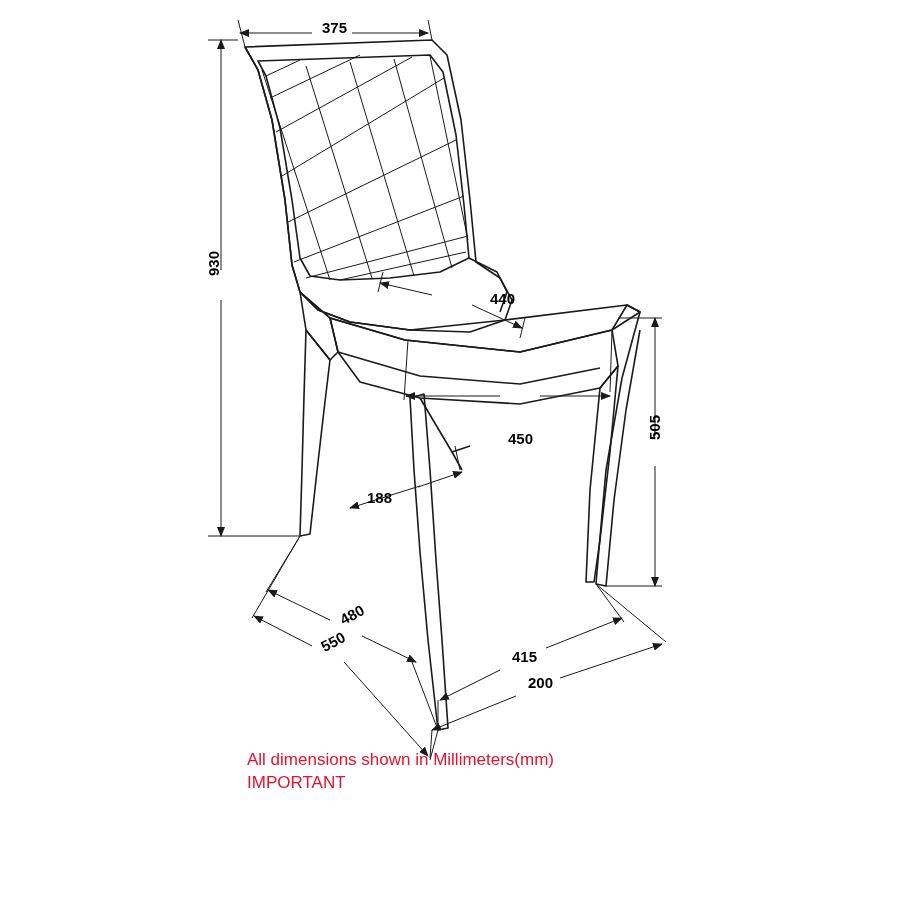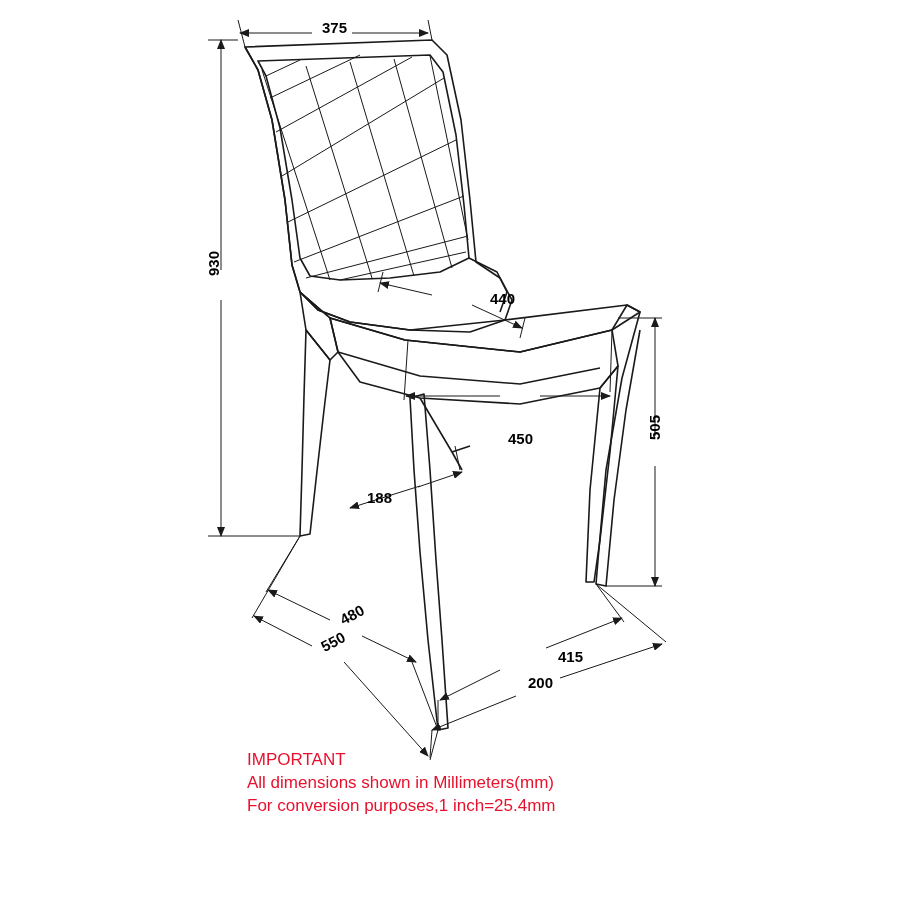--- a/index.html
+++ b/index.html
@@ -172,21 +172,20 @@
 <div class="dim-label" style="left:508px; top:404px;margin-top:26px;">450</div>
 
 <div class="dim-label" style="left:646px; top:440px; transform:rotate(-90deg); transform-origin:left top;">505</div>
 
 <div class="dim-label" style="left:367px; top:489px;">188</div>
 
 <div class="dim-label" style="left:337px; top:613px; transform:rotate(-28deg); transform-origin:left top;">480</div>
 
 <div class="dim-label" style="left:318px; top:640px; transform:rotate(-28deg); transform-origin:left top;">550</div>
 
-<div class="dim-label" style="left:512px; top:648px;margin-left:46px;">415</div>
+<div class="dim-label" style="left:512px; top:648px;">415</div>
 
 <div class="dim-label" style="left:528px; top:674px;">200</div>
 
 <div class="notes">
+  <div>All dimensions shown in Millimeters(mm)</div>
   <div>IMPORTANT</div>
-  <div>All dimensions shown in Millimeters(mm)</div>
-  <div>For conversion purposes,1 inch=25.4mm</div>
 </div>
 
 </body></html>

